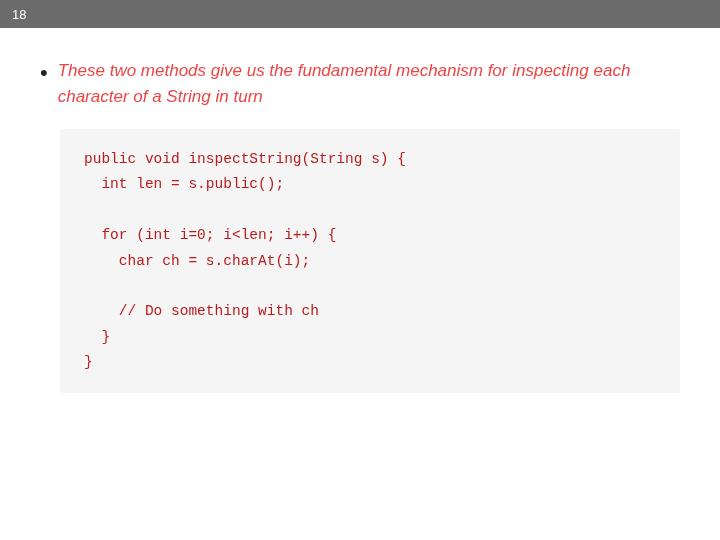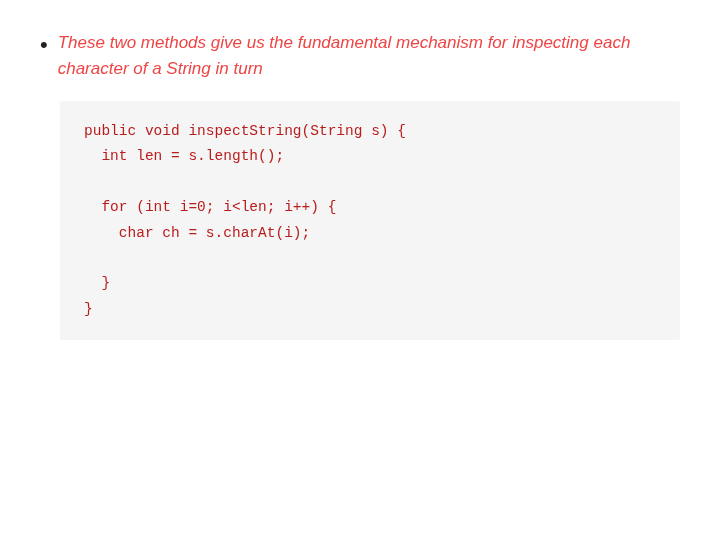--- a/index.html
+++ b/index.html
@@ -90,34 +90,38 @@
     .code-line {
       display: block;
       white-space: pre;
     }
   </style>
 </head>
 <body>
 
 <div class="slide-container">
 
+  <div class="slide-header-bar">
+    <span class="slide-number">18</span>
+  </div>
 
   <div class="slide-content">
 
 
     <div class="bullet-point">
       <span class="bullet-dot">•</span>
       <span class="bullet-text">These two methods give us the fundamental mechanism for inspecting each character of a String in turn</span>
     </div>
 
     <div class="code-block">
         <span class="code-line">public void inspectString(String s) {</span>
-        <span class="code-line">  int len = s.length();</span>
+        <span class="code-line">  int len = s.public();</span>
         <span class="code-line">&nbsp;</span>
         <span class="code-line">  for (int i=0; i&lt;len; i++) {</span>
         <span class="code-line">    char ch = s.charAt(i);</span>
         <span class="code-line">&nbsp;</span>
+        <span class="code-line">    // Do something with ch</span>
         <span class="code-line">  }</span>
         <span class="code-line">}</span>
       </div>
 
   </div>
 </div>
 
 </body></html>

